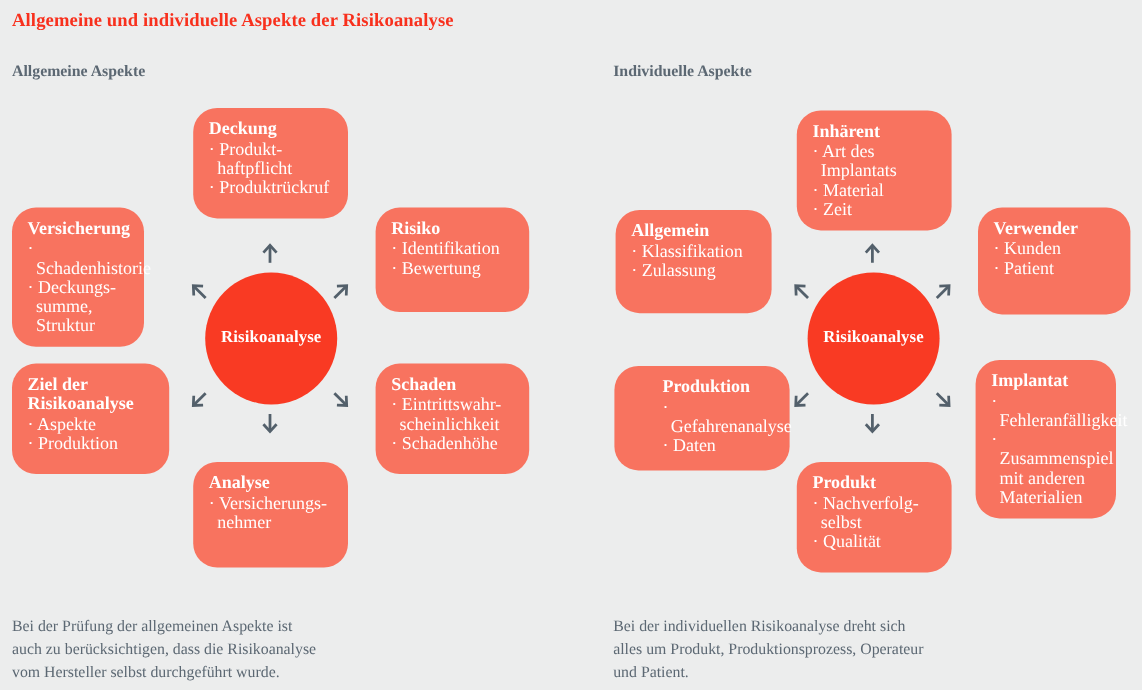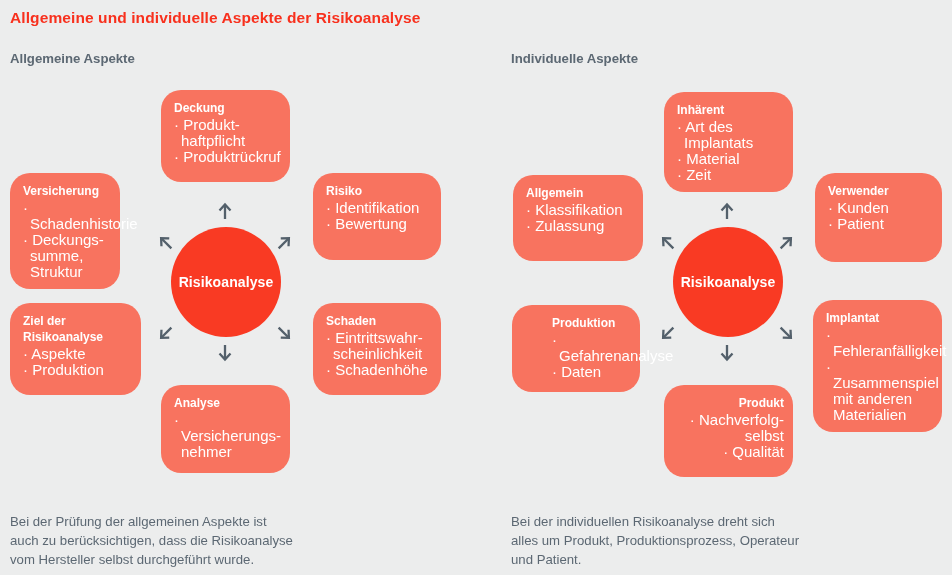--- a/index.html
+++ b/index.html
@@ -10,21 +10,21 @@
     --arrow:#53606B;
     --gray-text:#5C6873;
     --white:#FFFFFF;
   }
   *{margin:0;padding:0;box-sizing:border-box;}
   html,body{background:var(--bg);}
   .canvas{
     position:relative;
     width:952px;height:575px;
     background:var(--bg);
-    font-family:Liberation Sans, sans-serif;
+    font-family:Liberation Serif, serif;
     overflow:hidden;
   }
   .title{
     position:absolute;left:10px;top:9px;
     font-size:15.5px;font-weight:bold;color:var(--title-red);
     letter-spacing:0.1px;
   }
   .subtitle{
     position:absolute;top:51px;
     font-size:13.2px;font-weight:bold;color:var(--gray-text);
@@ -32,21 +32,21 @@
   .st-left{left:10px;}
   .st-right{left:511px;}
   .bx{
     position:absolute;
     background:var(--coral);
     border-radius:20px;
     color:var(--white);
     padding:10px 9px 9px 13px;
   }
   .bx-h{
-    font-size:12px;font-weight:bold;line-height:16px;
+    font-size:15px;font-weight:bold;line-height:16px;
     white-space:pre-line;
     margin-bottom:1px;
   }
   .bx-i{
     font-size:15px;line-height:16px;
     white-space:pre-line;
     padding-left:7px;text-indent:-7px;
   }
   .circle{
     position:absolute;width:110px;height:110px;border-radius:50%;
@@ -79,23 +79,23 @@
   
   .b-deckung{left:161px;top:90px;width:129px;min-height:92px;}
   .b-versicherung{left:10px;top:173px;width:110px;min-height:90px;}
   .b-risiko{left:313px;top:173px;width:128px;min-height:87px;}
   .b-ziel{left:10px;top:303px;width:131px;min-height:92px;}
   .b-schaden{left:313px;top:303px;width:128px;min-height:92px;}
   .b-analyse{left:161px;top:385px;width:129px;min-height:88px;}
   .b-inhaerent{left:664px;top:92px;width:129px;min-height:93px;}
   .b-allgemein{left:513px;top:175px;width:130px;min-height:86px;}
   .b-verwender{left:815px;top:173px;width:127px;min-height:89px;}
-  .b-produktion{left:512px;top:305px;width:128px;min-height:87px;padding-left:40px;}
-  .b-implantat{left:813px;top:300px;width:129px;min-height:99px;}
-  .b-produkt{left:664px;top:385px;width:129px;min-height:92px;text-align:right;}
+  .b-produktion{left:512px;top:305px;width:146px;min-height:87px;padding-left:40px;}
+  .b-implantat{left:813px;top:300px;width:117px;min-height:99px;}
+  .b-produkt{left:664px;top:385px;width:129px;min-height:92px;}
   
   .p-l-u{left:215px;top:200px;}
   .p-l-ul{left:155px;top:232px;}
   .p-l-ur{left:275px;top:232px;}
   .p-l-dl{left:155px;top:324px;}
   .p-l-dr{left:275px;top:324px;}
   .p-l-d{left:215px;top:344px;}
   
   .p-r-u{left:717px;top:200px;}
   .p-r-ul{left:657px;top:232px;}

